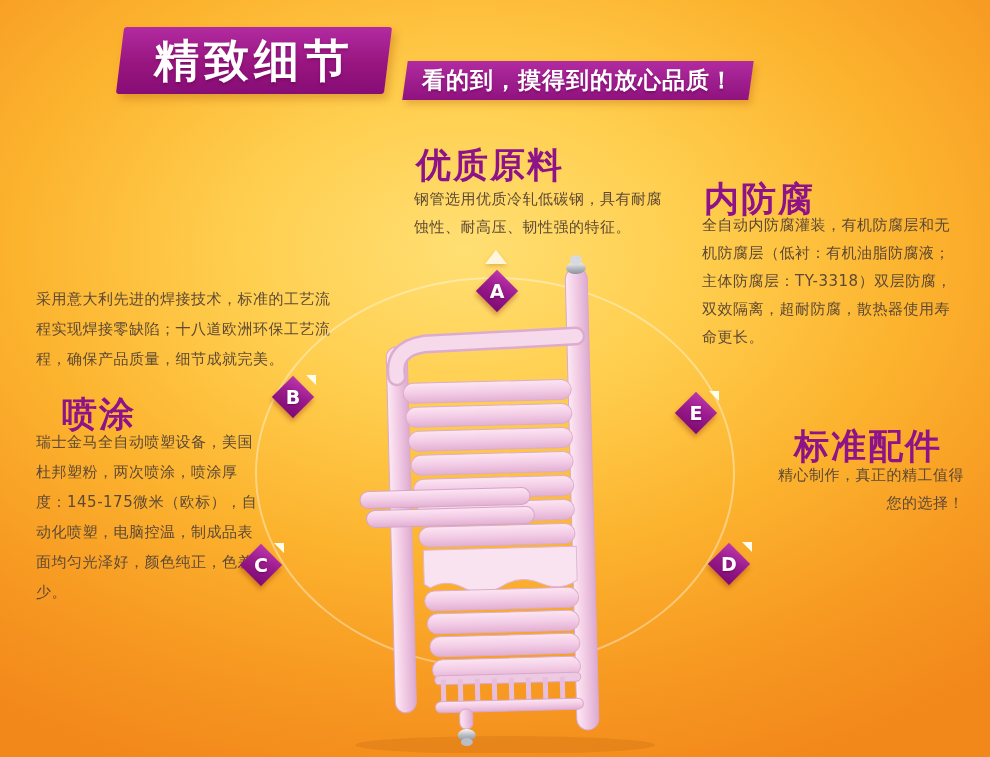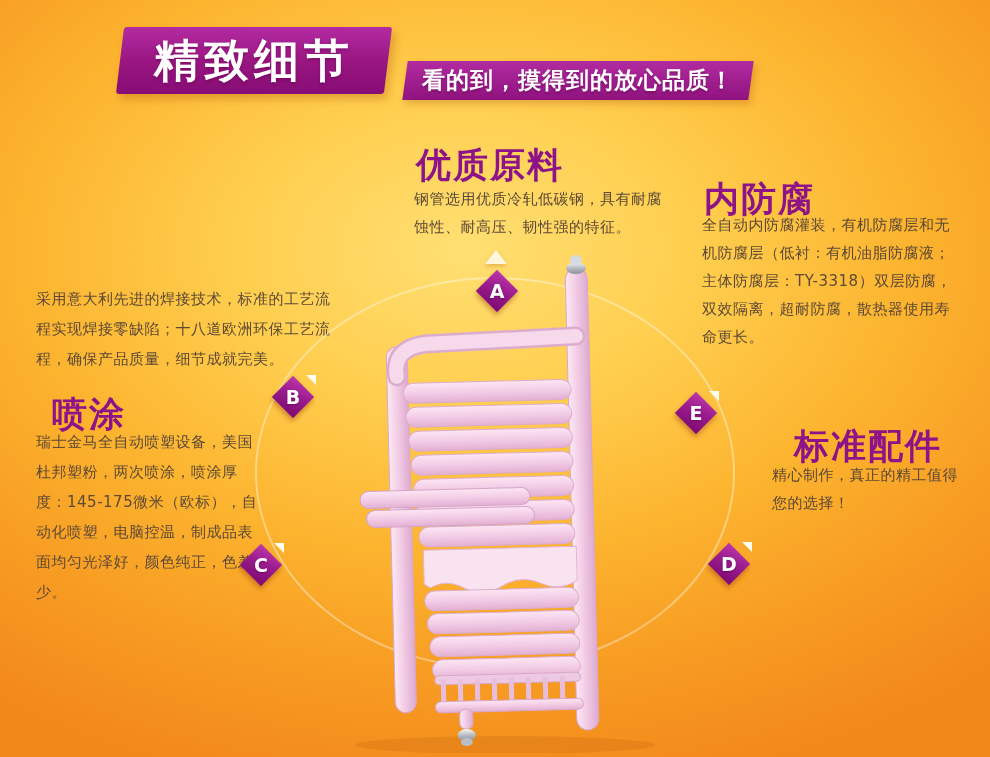--- a/index.html
+++ b/index.html
@@ -43,24 +43,24 @@
   .sec-body{
     position:absolute; font-size:15px; color:#5d4936; line-height:30px;
     letter-spacing:0.5px;
   }
   .t-craft{ left:38px; top:199px; }
   .b-craft{ left:36px; top:236px; width:302px;margin-top:48px; }
   .t-material{ left:416px; top:142px; }
   .b-material{ left:414px; top:177px; width:248px; line-height:28px;margin-top:8px; }
   .t-anticorrosion{ left:704px; top:176px; }
   .b-anticorrosion{ left:702px; top:211px; width:256px; line-height:28px; }
-  .t-spray{ left:28px; top:391px;padding-left:24px; }
+  .t-spray{ left:38px; top:391px;padding-left:24px; }
   .b-spray{ left:36px; top:427px; width:232px; }
   .t-accessories{ left:768px; top:423px; width:200px; text-align:center;font-family:Liberation Serif, serif; }
-  .b-accessories{ left:772px; top:461px; width:192px; text-align:left; line-height:28px; }
+  .b-accessories{ left:772px; top:461px; width:192px; text-align:right; line-height:28px; }
   
   .decor-circle{
     position:absolute; left:255px; top:277px; width:480px; height:392px;
     border-radius:50%; border:2px solid rgba(255,255,255,0.38); z-index:1;
   }
   
   .product{ position:absolute; left:330px; top:248px; width:350px; height:505px; z-index:2; }
   
   .marker{ position:absolute; width:38px; height:38px; z-index:4; }
   .marker .diamond{

